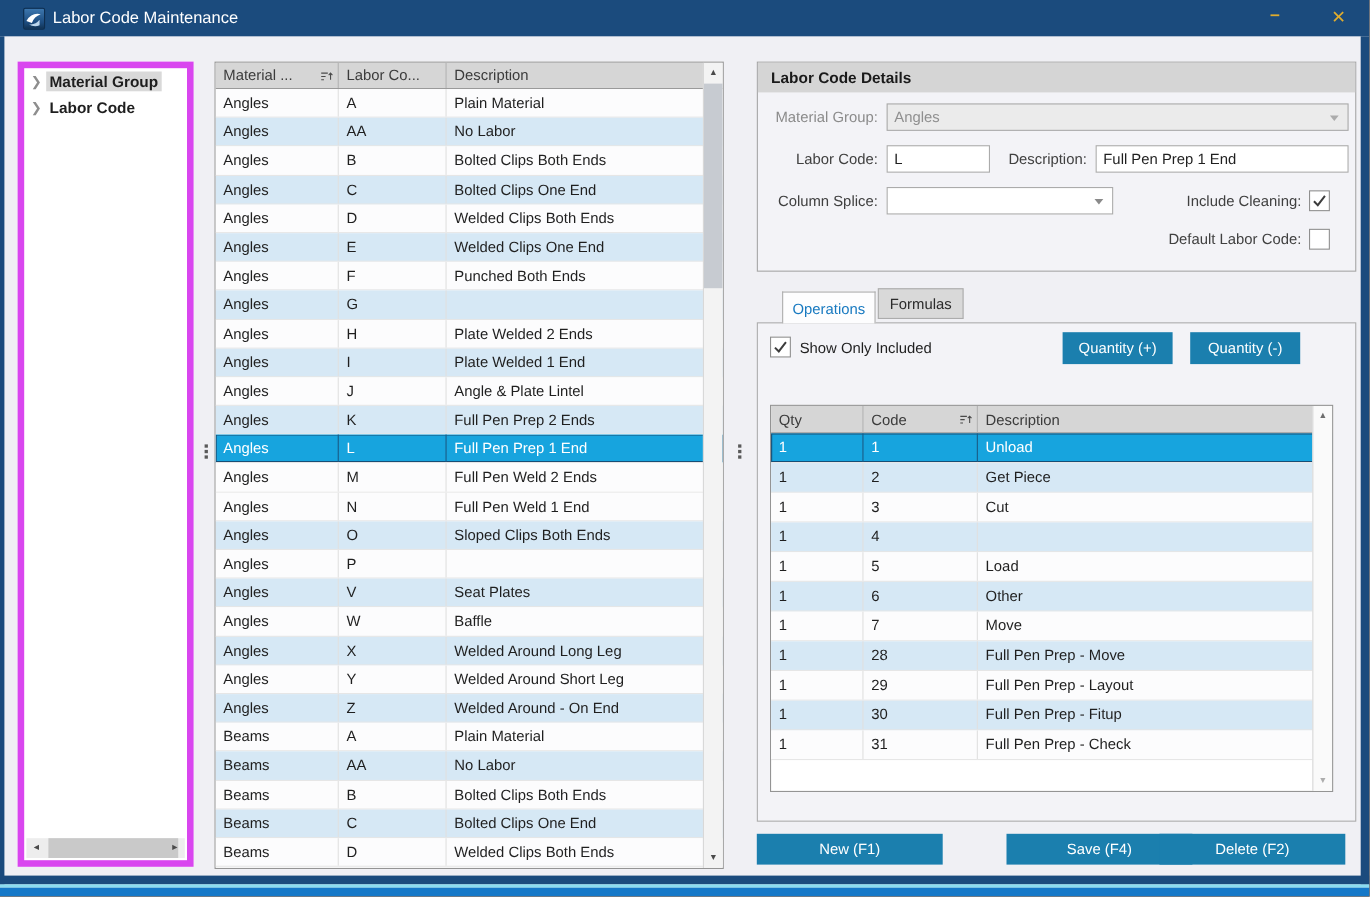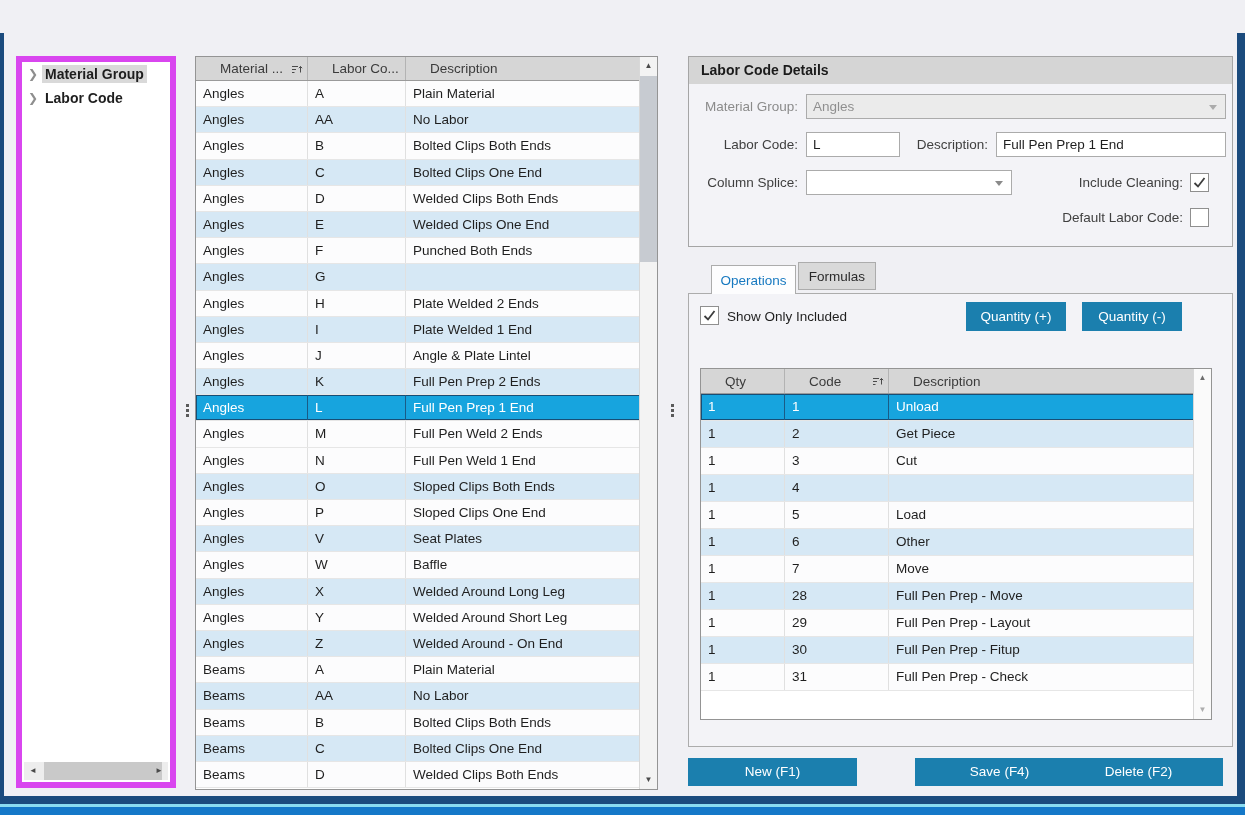--- a/index.html
+++ b/index.html
@@ -47,21 +47,21 @@
 
   
   .splitter{position:absolute;width:8px;height:26px;}
   .splitter i{display:block;width:3px;height:3px;background:#5A5A5A;margin:2px auto;}
   .splitter.s1{left:183px;top:402px;}
   .splitter.s2{left:668px;top:402px;}
 
   
   .grid{position:absolute;background:#FFFFFF;border:1px solid #949494;overflow:hidden;}
   .thead{display:flex;background:#D6D6D6;border-bottom:1px solid #9A9A9A;}
-  .hcell{position:relative;font-size:13.5px;color:#3B3B3B;padding-left:24px;white-space:nowrap;overflow:hidden;
+  .hcell{position:relative;font-size:13.5px;color:#3B3B3B;padding-left:7px;white-space:nowrap;overflow:hidden;
     border-right:1px solid #B3B3B3;display:flex;align-items:center;gap:6px;}
   .hcell .sorticon{margin-left:auto;margin-right:4px;display:flex;}
   .trow{display:flex;border-bottom:1px solid #E6E6E6;background:#FCFCFD;}
   .trow.alt{background:var(--zebra);}
   .trow.sel{background:var(--selection);color:#FFFFFF;box-shadow:inset 0 0 0 1px #174E76;}
   .cell{font-size:13.5px;color:#1F1F1F;padding-left:7px;white-space:nowrap;overflow:hidden;border-right:1px solid #E0E0E0;}
   .trow.sel .cell{color:#FFFFFF;border-right-color:#1A5B86;}
 
   
   #labor-table{left:195px;top:56px;width:463px;height:734px;}
@@ -121,20 +121,31 @@
   .footbtn{position:absolute;top:758px;width:169px;height:28px;line-height:28px;text-align:center;}
   #btn-new{left:688px;}
   #btn-save{left:871px;margin-left:44px;}
   #btn-delete{left:1054px;}
 </style>
 </head>
 <body>
 
 <div id="window">
 
+  <div class="titlebar">
+    <div class="app-icon">
+      <svg width="18" height="18" viewBox="0 0 18 18">
+        <path d="M2 11 Q7 3 15 5 Q9 7 7 13 Z" fill="#FFFFFF"></path>
+        <path d="M4 14 q6 1 10 -4 l0 5 q-5 2 -10 -1 z" fill="#BCD6EC"></path>
+      </svg>
+    </div>
+    <div class="win-title">Labor Code Maintenance</div>
+    <div class="win-btn min"><span>–</span></div>
+    <div class="win-btn close"><span>✕</span></div>
+  </div>
 
   <div class="brd left"></div>
   <div class="brd right"></div>
   <div class="brd bottom"></div>
   <div class="strip-cyan"></div>
   <div class="strip-blue"></div>
 
   <div class="tree-panel">
     <div id="tree-items">
         <div class="titem sel"><span class="chev">❯</span><span class="tlabel">Material Group</span></div>
@@ -256,21 +267,20 @@
           <div class="cell c2">Full Pen Weld 1 End</div>
         </div>
         <div class="trow alt">
           <div class="cell c0">Angles</div>
           <div class="cell c1">O</div>
           <div class="cell c2">Sloped Clips Both Ends</div>
         </div>
         <div class="trow">
           <div class="cell c0">Angles</div>
           <div class="cell c1">P</div>
-          <div class="cell c2">Sloped Clips One End</div>
         </div>
         <div class="trow alt">
           <div class="cell c0">Angles</div>
           <div class="cell c1">V</div>
           <div class="cell c2">Seat Plates</div>
         </div>
         <div class="trow">
           <div class="cell c0">Angles</div>
           <div class="cell c1">W</div>
           <div class="cell c2">Baffle</div>

